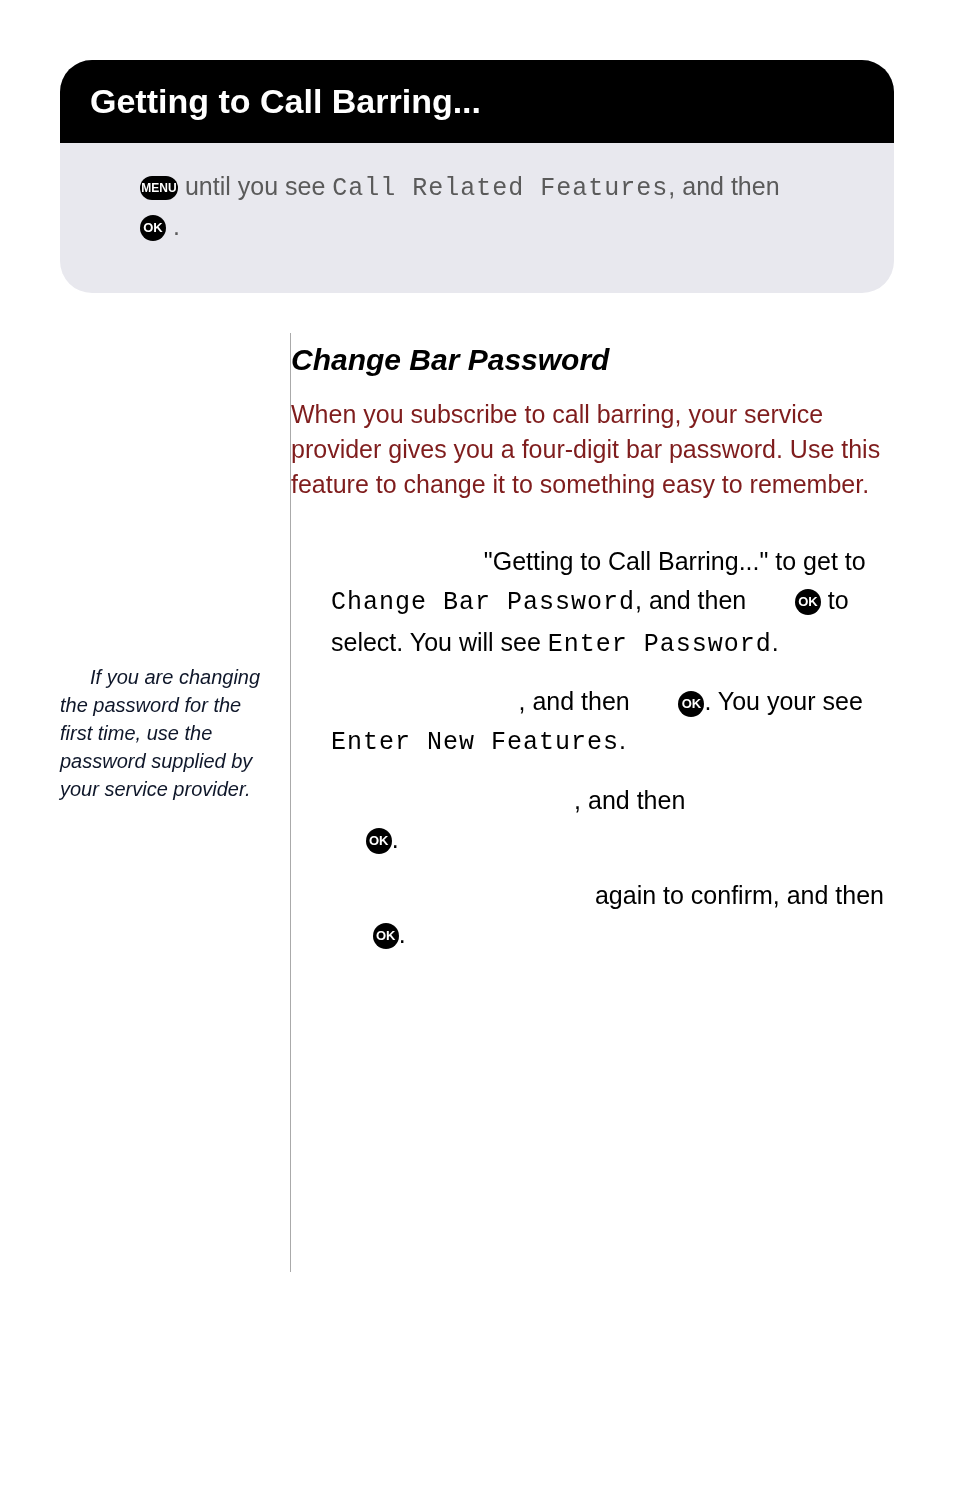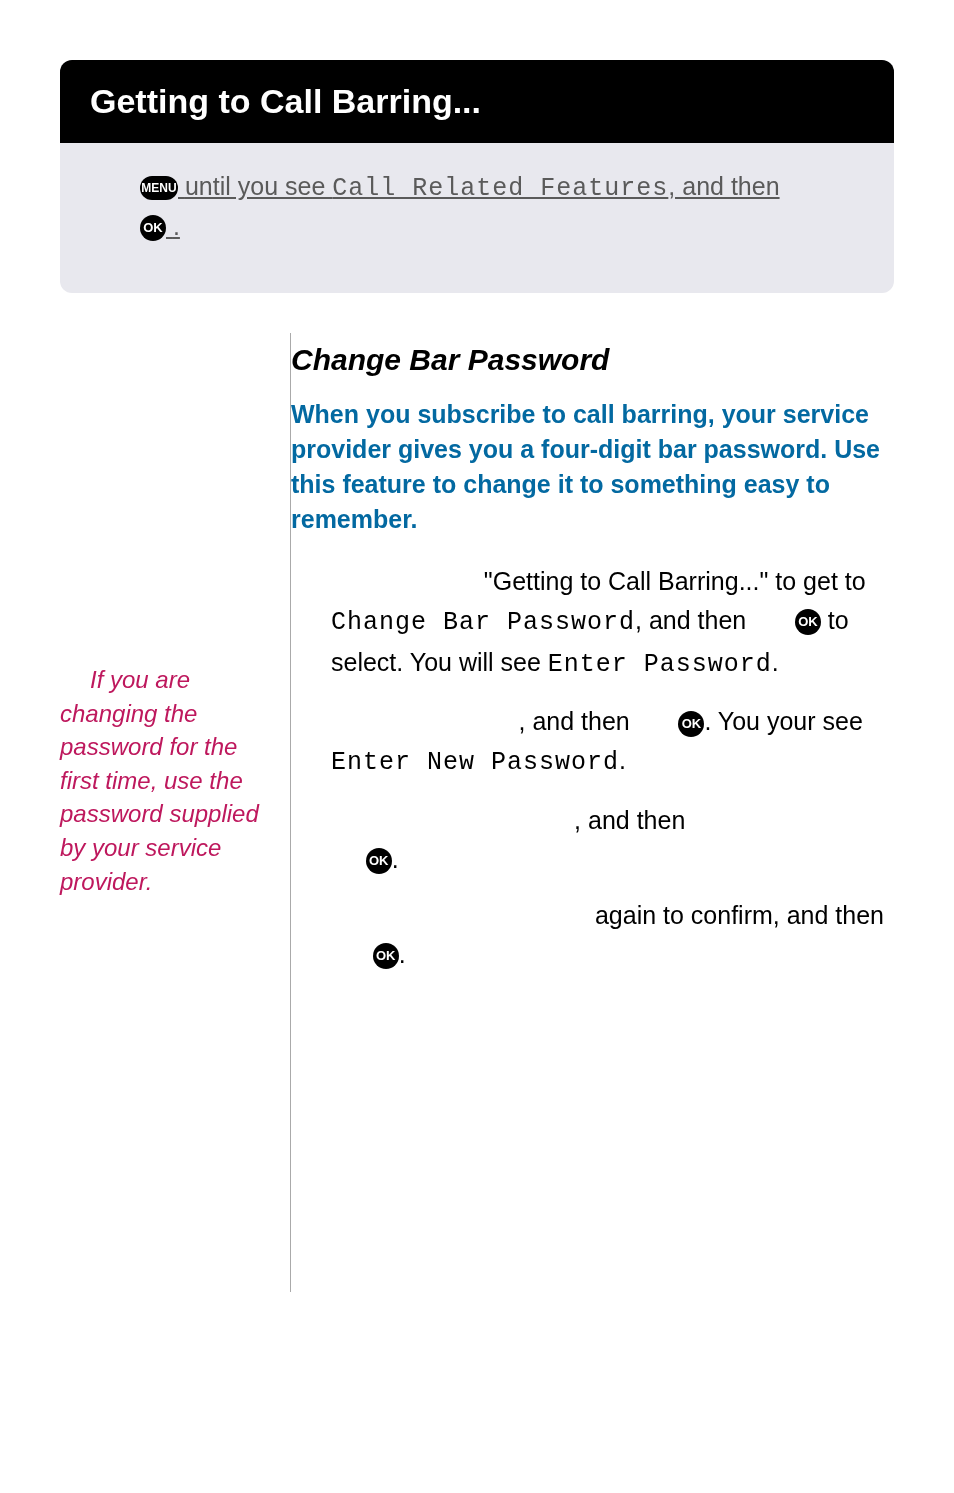--- a/index.html
+++ b/index.html
@@ -11,41 +11,40 @@
       width: 954px;
       height: 1493px;
       background: #ffffff;
       font-family: Helvetica, Arial, sans-serif;
       color: #000000;
       position: relative;
     }
     .header-card {
       margin: 60px 60px 0 60px;
       background: #e8e8ee;
-      border-radius: 12px;
+      border-radius: 32px;
       overflow: hidden;
       padding-bottom: 30px;
     }
     .header-banner {
       background: #000000;
       color: #ffffff;
       padding: 22px 30px;
       font-size: 34px;
       font-weight: bold;
       font-family: Arial, Helvetica, sans-serif;
     }
     .header-body {
       padding: 25px 60px 10px 80px;
       font-size: 25px;
       line-height: 1.5;
       color: #5a5a5a;
     }
     .header-line {
       margin-bottom: 8px;
-      text-decoration: underline;
     }
     .icon {
       display: inline-flex;
       align-items: center;
       justify-content: center;
       background: #000000;
       color: #ffffff;
       border-radius: 50%;
       font-weight: bold;
       vertical-align: middle;
@@ -76,44 +75,43 @@
       display: flex;
       margin: 40px 60px 0 60px;
     }
     .left-col {
       width: 230px;
       padding-right: 25px;
       padding-top: 330px;
     }
     .sidenote {
       font-style: italic;
-      font-size: 24px;
+      font-size: 20px;
       line-height: 1.4;
-      color: #be185d;
+      color: #0f172a;
       text-align: left;
       text-indent: 30px;
     }
     .right-col {
       flex: 1;
       border-left: 1px solid #aaa;
       padding-bottom: 300px;
     }
     .section-title {
       font-size: 30px;
       font-weight: bold;
       font-style: italic;
       margin-bottom: 20px;
       margin-top: 10px;
     }
     .body-text {
       font-size: 25px;
       line-height: 1.4;
-      margin-bottom: 25px;
-      color: #0369a1;
-      font-weight: bold;
+      margin-bottom: 40px;
+      color: #7f1d1d;
     }
     .step {
       font-size: 25px;
       line-height: 1.55;
       margin-bottom: 18px;
       margin-left: 40px;
       color: #000;
     }
     .step .lcd {
       color: #000;
@@ -141,21 +139,21 @@
   </div>
   <div class="right-col">
     <h2 class="section-title">Change Bar Password</h2>
     <p class="body-text">When you subscribe to call barring, your service provider gives you a four-digit bar password. Use this feature to change it to something easy to remember.</p>
 
     <div class="step">
       &nbsp;&nbsp;&nbsp;&nbsp;&nbsp;&nbsp;&nbsp;&nbsp;&nbsp;&nbsp;&nbsp;&nbsp;&nbsp;&nbsp;&nbsp;&nbsp;&nbsp;&nbsp;&nbsp;&nbsp;&nbsp;&nbsp;<span>"Getting to Call Barring..." to get to </span><span class="lcd">Change Bar Password</span><span>, and then </span>&nbsp;&nbsp;&nbsp;&nbsp;&nbsp;&nbsp;<span class="icon icon-ok">OK</span><span> to select. You will see </span><span class="lcd">Enter Password</span><span>.</span>
     </div>
 
     <div class="step">
-      &nbsp;&nbsp;&nbsp;&nbsp;&nbsp;&nbsp;&nbsp;&nbsp;&nbsp;&nbsp;&nbsp;&nbsp;&nbsp;&nbsp;&nbsp;&nbsp;&nbsp;&nbsp;&nbsp;&nbsp;&nbsp;&nbsp;&nbsp;&nbsp;&nbsp;&nbsp;&nbsp;<span>, and then </span>&nbsp;&nbsp;&nbsp;&nbsp;&nbsp;&nbsp;<span class="icon icon-ok">OK</span><span>. You your see </span><span class="lcd">Enter New Password</span><span>.</span>
+      &nbsp;&nbsp;&nbsp;&nbsp;&nbsp;&nbsp;&nbsp;&nbsp;&nbsp;&nbsp;&nbsp;&nbsp;&nbsp;&nbsp;&nbsp;&nbsp;&nbsp;&nbsp;&nbsp;&nbsp;&nbsp;&nbsp;&nbsp;&nbsp;&nbsp;&nbsp;&nbsp;<span>, and then </span>&nbsp;&nbsp;&nbsp;&nbsp;&nbsp;&nbsp;<span class="icon icon-ok">OK</span><span>. You your see </span><span class="lcd">Enter New Features</span><span>.</span>
     </div>
 
     <div class="step">
       &nbsp;&nbsp;&nbsp;&nbsp;&nbsp;&nbsp;&nbsp;&nbsp;&nbsp;&nbsp;&nbsp;&nbsp;&nbsp;&nbsp;&nbsp;&nbsp;&nbsp;&nbsp;&nbsp;&nbsp;&nbsp;&nbsp;&nbsp;&nbsp;&nbsp;&nbsp;&nbsp;&nbsp;&nbsp;&nbsp;&nbsp;&nbsp;&nbsp;&nbsp;&nbsp;<span>, and then </span><br>&nbsp;&nbsp;&nbsp;&nbsp;&nbsp;<span class="icon icon-ok">OK</span><span>.</span>
     </div>
 
     <div class="step">
       &nbsp;&nbsp;&nbsp;&nbsp;&nbsp;&nbsp;&nbsp;&nbsp;&nbsp;&nbsp;&nbsp;&nbsp;&nbsp;&nbsp;&nbsp;&nbsp;&nbsp;&nbsp;&nbsp;&nbsp;&nbsp;&nbsp;&nbsp;&nbsp;&nbsp;&nbsp;&nbsp;&nbsp;&nbsp;&nbsp;&nbsp;&nbsp;&nbsp;&nbsp;&nbsp;&nbsp;&nbsp;<span> again to confirm, and then </span>&nbsp;&nbsp;&nbsp;&nbsp;&nbsp;&nbsp;<span class="icon icon-ok">OK</span><span>.</span>
     </div>
 

